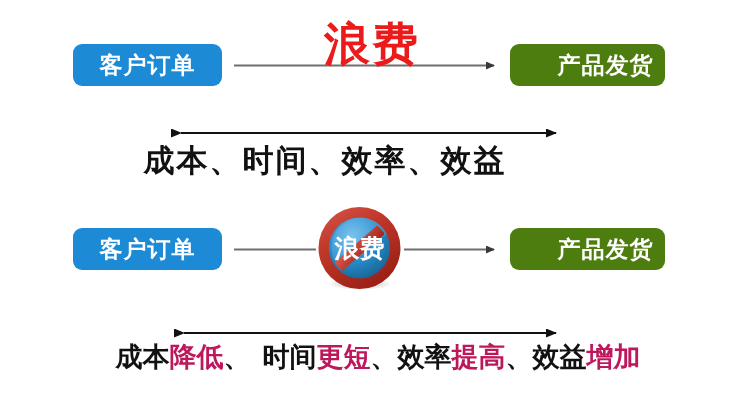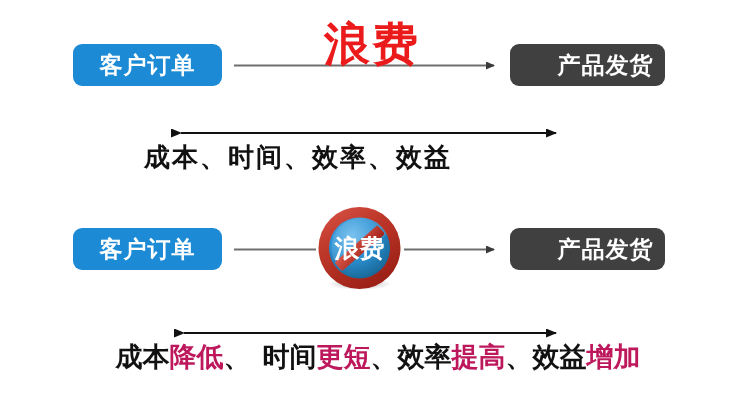--- a/index.html
+++ b/index.html
@@ -28,21 +28,21 @@
     align-items: center;
     justify-content: center;
     border-radius: 9px;
     color: #ffffff;
     font-weight: bold;
     letter-spacing: 1px;
     white-space: nowrap;
     box-sizing: border-box;
   }
   .pill-blue   { background: #1c8ad4; }
-  .pill-orange { background: #404040; padding-left: 36px; }
+  .pill-orange { background: #4d7c0f; padding-left: 36px; }
 
   .box-order-top    { left: 73px;  top: 44px;  width: 149px; height: 42px; font-size: 23px; }
   .box-ship-top     { left: 510px; top: 44px;  width: 155px; height: 42px; font-size: 23px; }
   .box-order-bottom { left: 73px;  top: 228px; width: 149px; height: 42px; font-size: 23px; }
   .box-ship-bottom  { left: 510px; top: 228px; width: 155px; height: 42px; font-size: 23px; }
 
   
   #arrows {
     position: absolute;
     left: 0;
@@ -82,22 +82,23 @@
     position: absolute;
     white-space: nowrap;
     font-weight: bold;
     color: #111111;
   }
   .caption-top {
     left: 0;
     top: 140px;
     width: 596px;
     text-align: center;
-    font-size: 26px;
+    font-size: 31px;
     letter-spacing: 2px;
+    padding-left: 27px;
   }
   .caption-bottom {
     left: 0;
     top: 339px;
     width: 756px;
     text-align: center;
     font-size: 27px;
     letter-spacing: 0px;
   }
   .caption-bottom .seg { display: inline; margin-top: 28px; }

